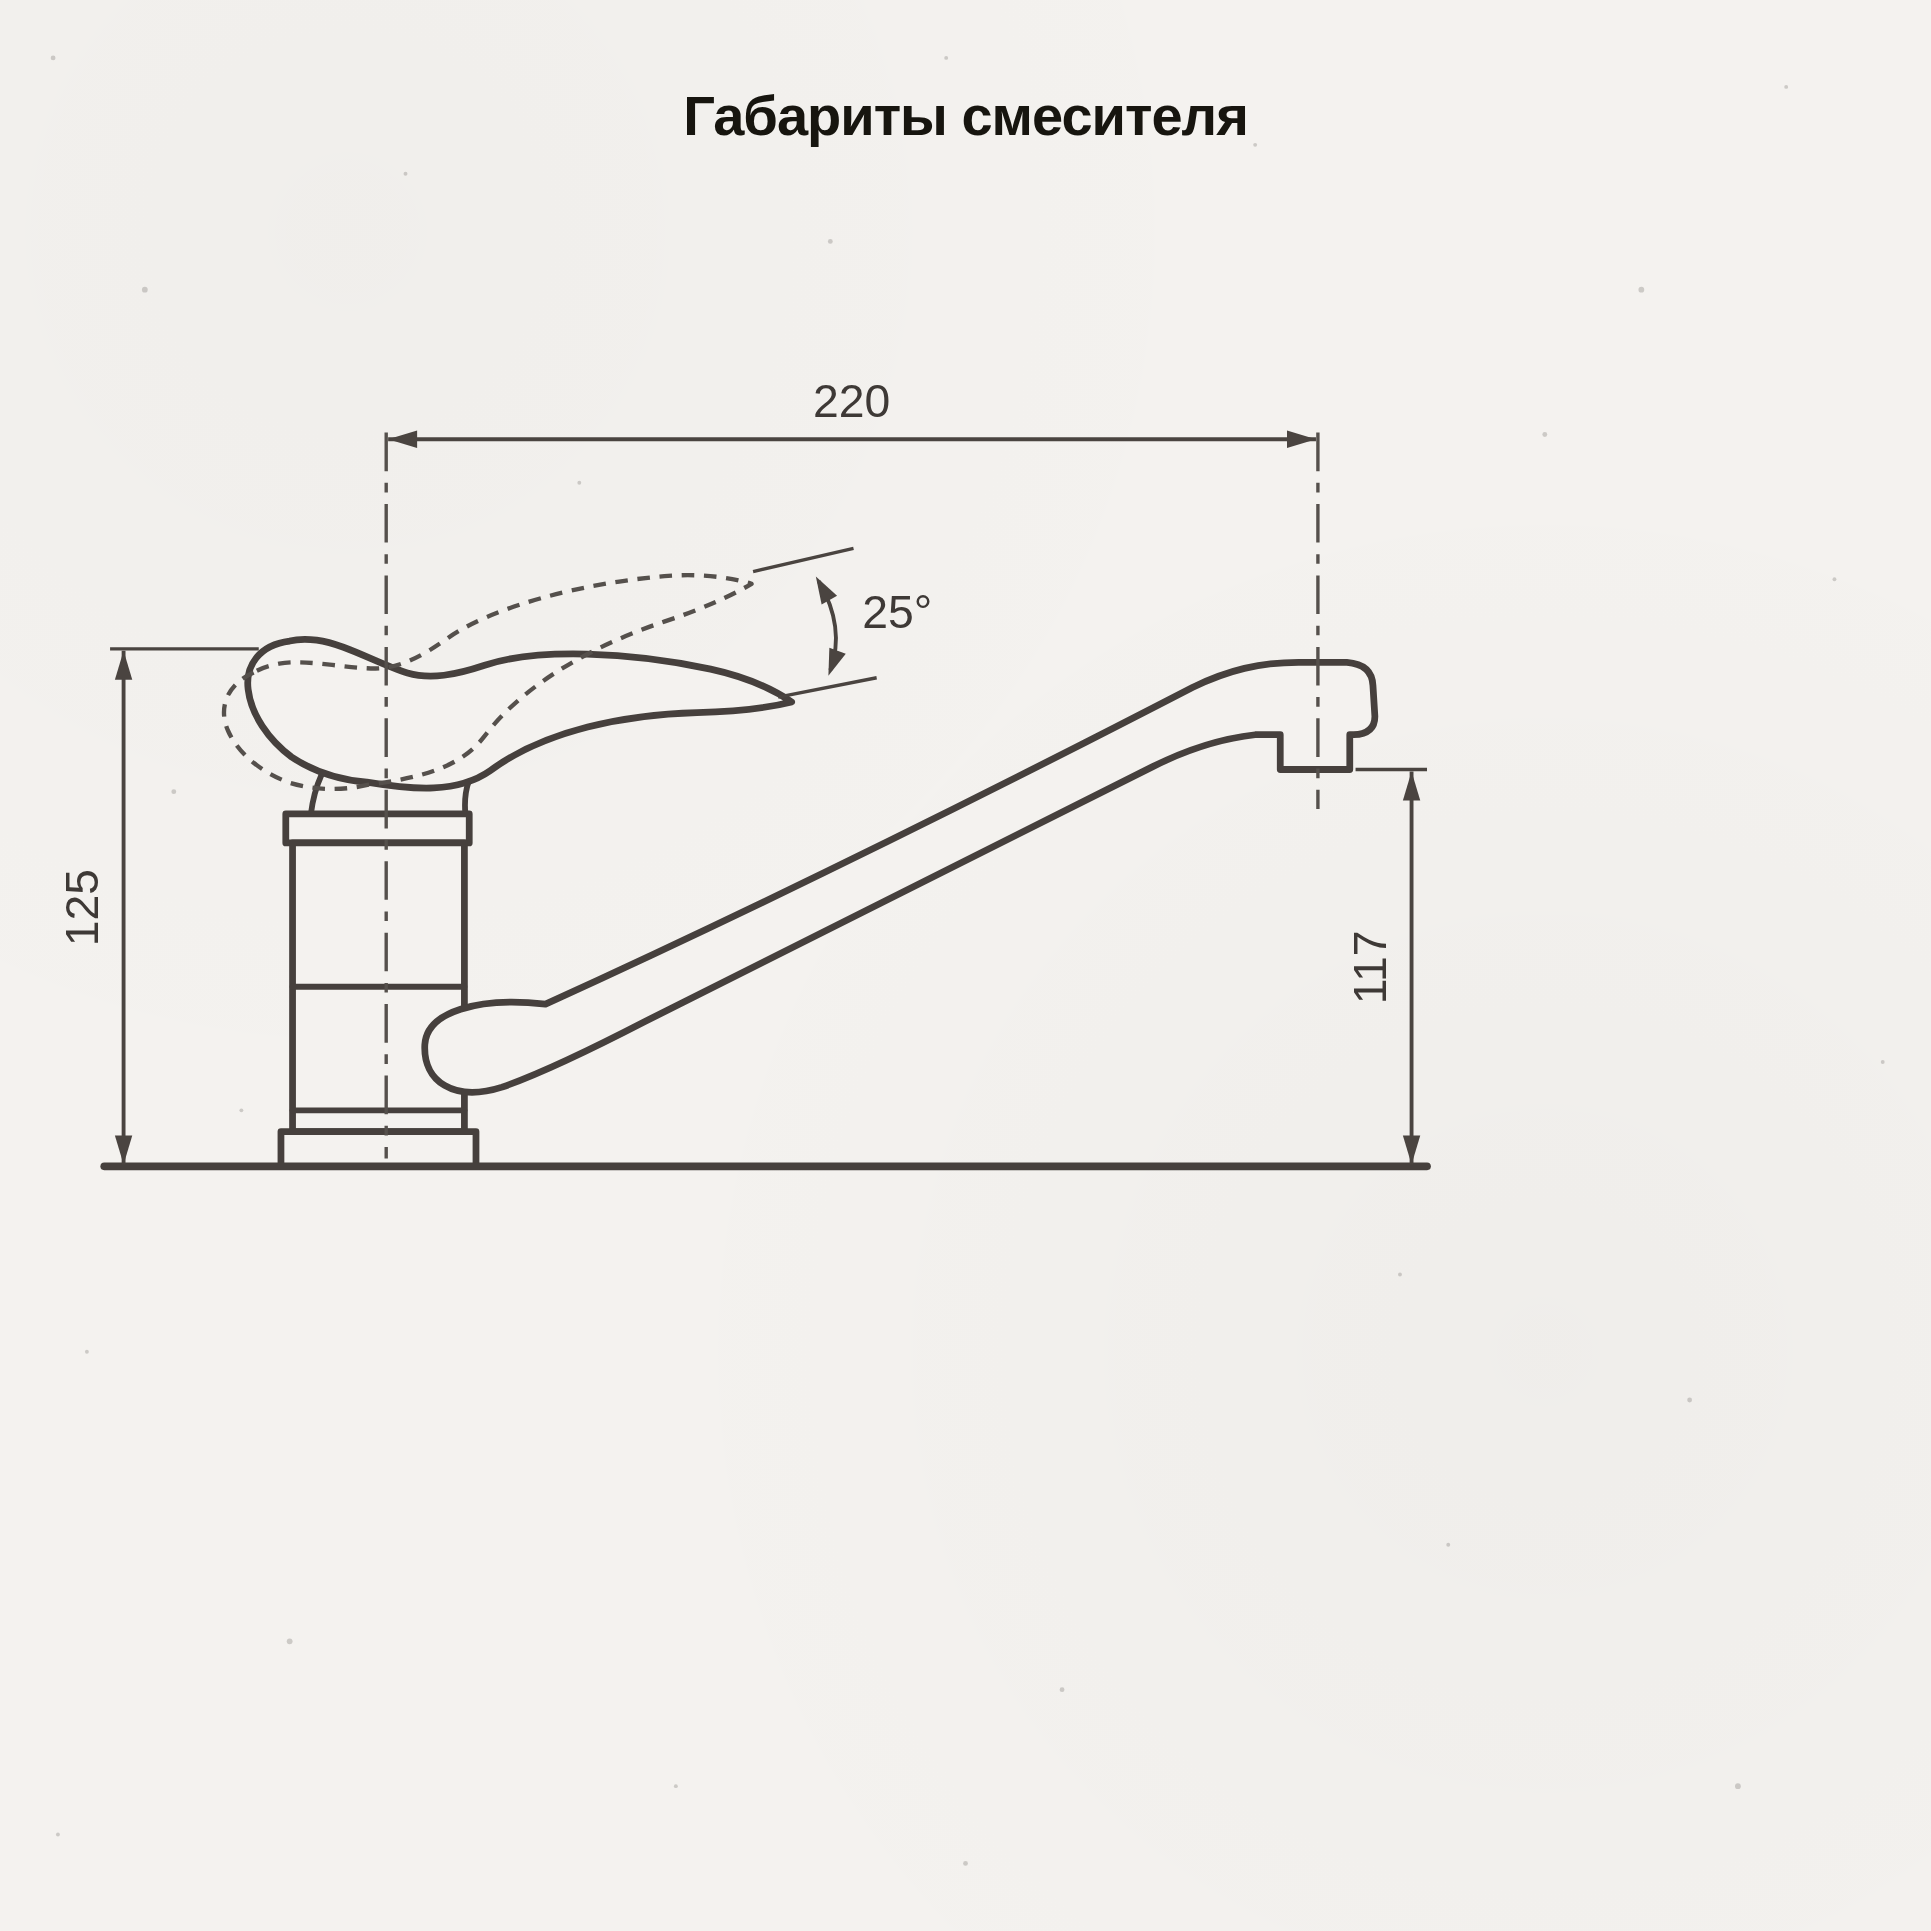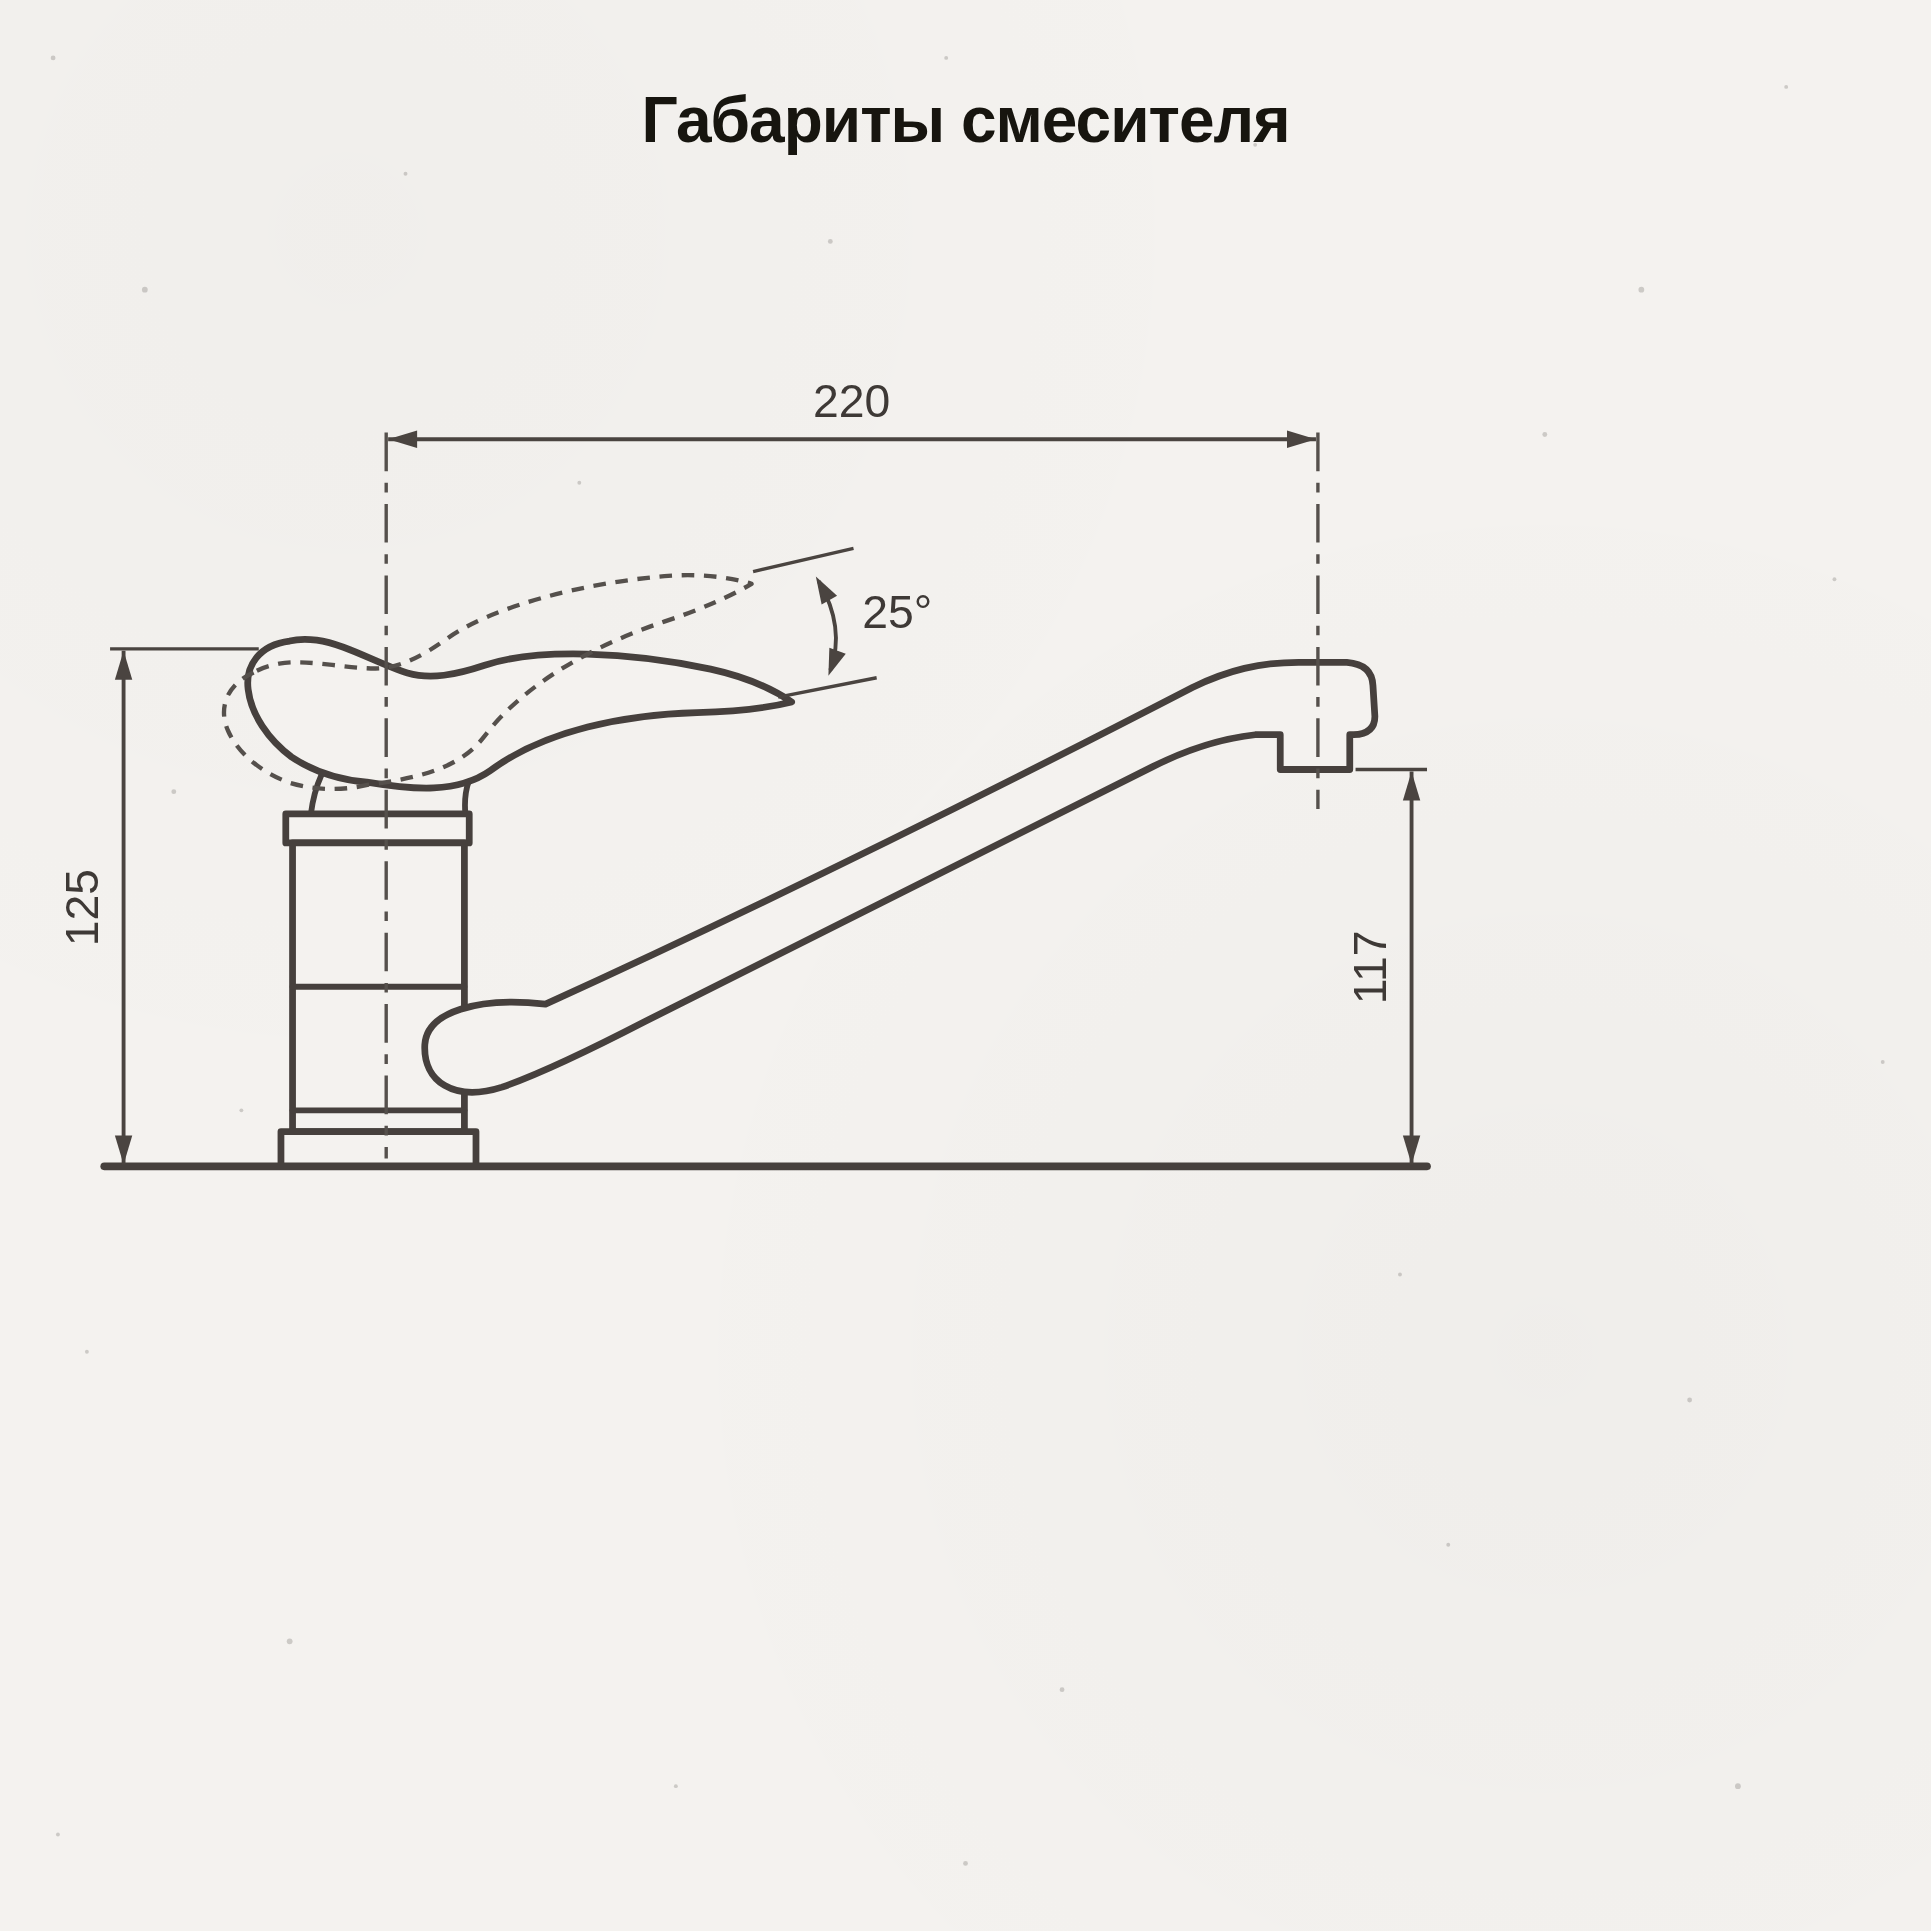--- a/index.html
+++ b/index.html
@@ -20,21 +20,21 @@
       radial-gradient(circle at 80% 70%, rgba(0,0,0,0.02), transparent 45%),
       #f4f2ef;
   }
   h1.title {
     position: absolute;
     top: 83px;
     left: 0;
     width: 100%;
     margin: 0;
     text-align: center;
-    font-size: 64px;
+    font-size: 56px;
     font-weight: 700;
     letter-spacing: -1px;
     color: #17150f;
   }
   svg.drawing {
     position: absolute;
     top: 0;
     left: 0;
     width: 1931px;
     height: 1931px;

